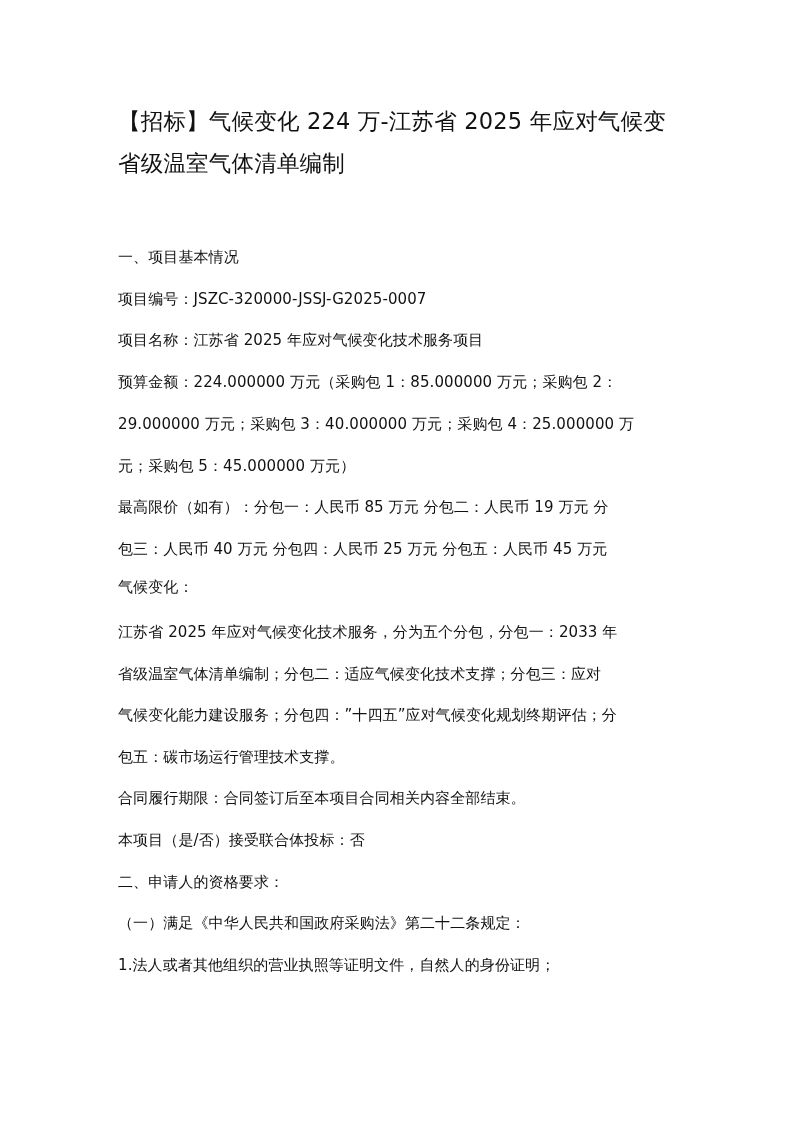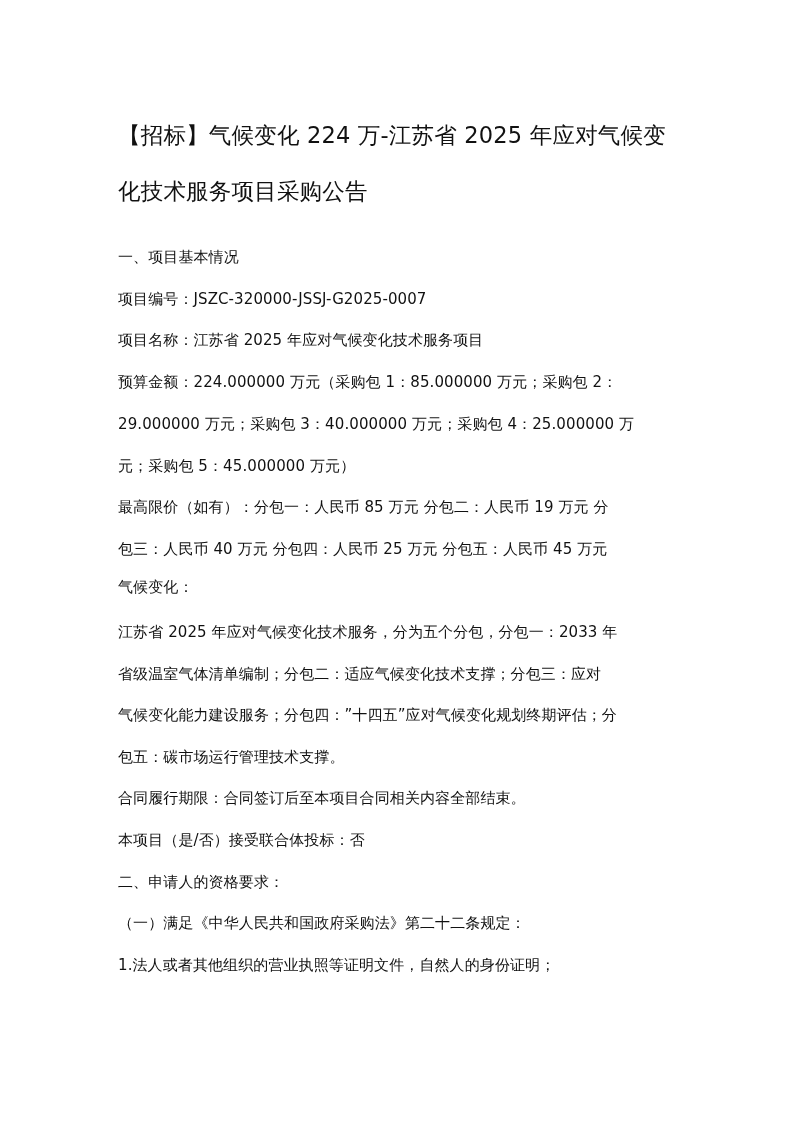--- a/index.html
+++ b/index.html
@@ -1,30 +1,30 @@
 <!DOCTYPE html>
 <html><head>
   <meta charset="utf-8">
   <style>
     html, body { margin: 0; padding: 0; background: #ffffff; }
     body { width: 793px; height: 1122px; position: relative; overflow: hidden;
            font-family: "DejaVu Sans", "Liberation Sans", sans-serif; color: #111111; }
     .page { position: absolute; left: 0; top: 0; width: 793px; height: 1122px; background: #fff; }
     .title { position: absolute; left: 118px; top: 100px; width: 560px;
              font-size: 22.5px; line-height: 42px; letter-spacing: 0.2px; }
-    .title span { display: block; white-space: nowrap; margin-top: 14px; }
+    .title span { display: block; white-space: nowrap; }
     .line { position: absolute; left: 118px; font-size: 15px; line-height: 20px; white-space: nowrap; letter-spacing: 0.1px; }
   </style>
 </head>
 <body>
 
 <div class="page">
   <div class="title">
     <span>【招标】气候变化 224 万-江苏省 2025 年应对气候变</span>
-    <span>化技术服务项目采购公告</span>
+    <span>省级温室气体清单编制</span>
   </div>
 
   <div class="line" style="top:247px">一、项目基本情况</div>
   <div class="line" style="top:289px">项目编号：JSZC-320000-JSSJ-G2025-0007</div>
   <div class="line" style="top:330px">项目名称：江苏省 2025 年应对气候变化技术服务项目</div>
 
   <div class="line" style="top:372px">预算金额：224.000000 万元（采购包 1：85.000000 万元；采购包 2：</div>
   <div class="line" style="top:414px">29.000000 万元；采购包 3：40.000000 万元；采购包 4：25.000000 万</div>
   <div class="line" style="top:456px">元；采购包 5：45.000000 万元）</div>
 

